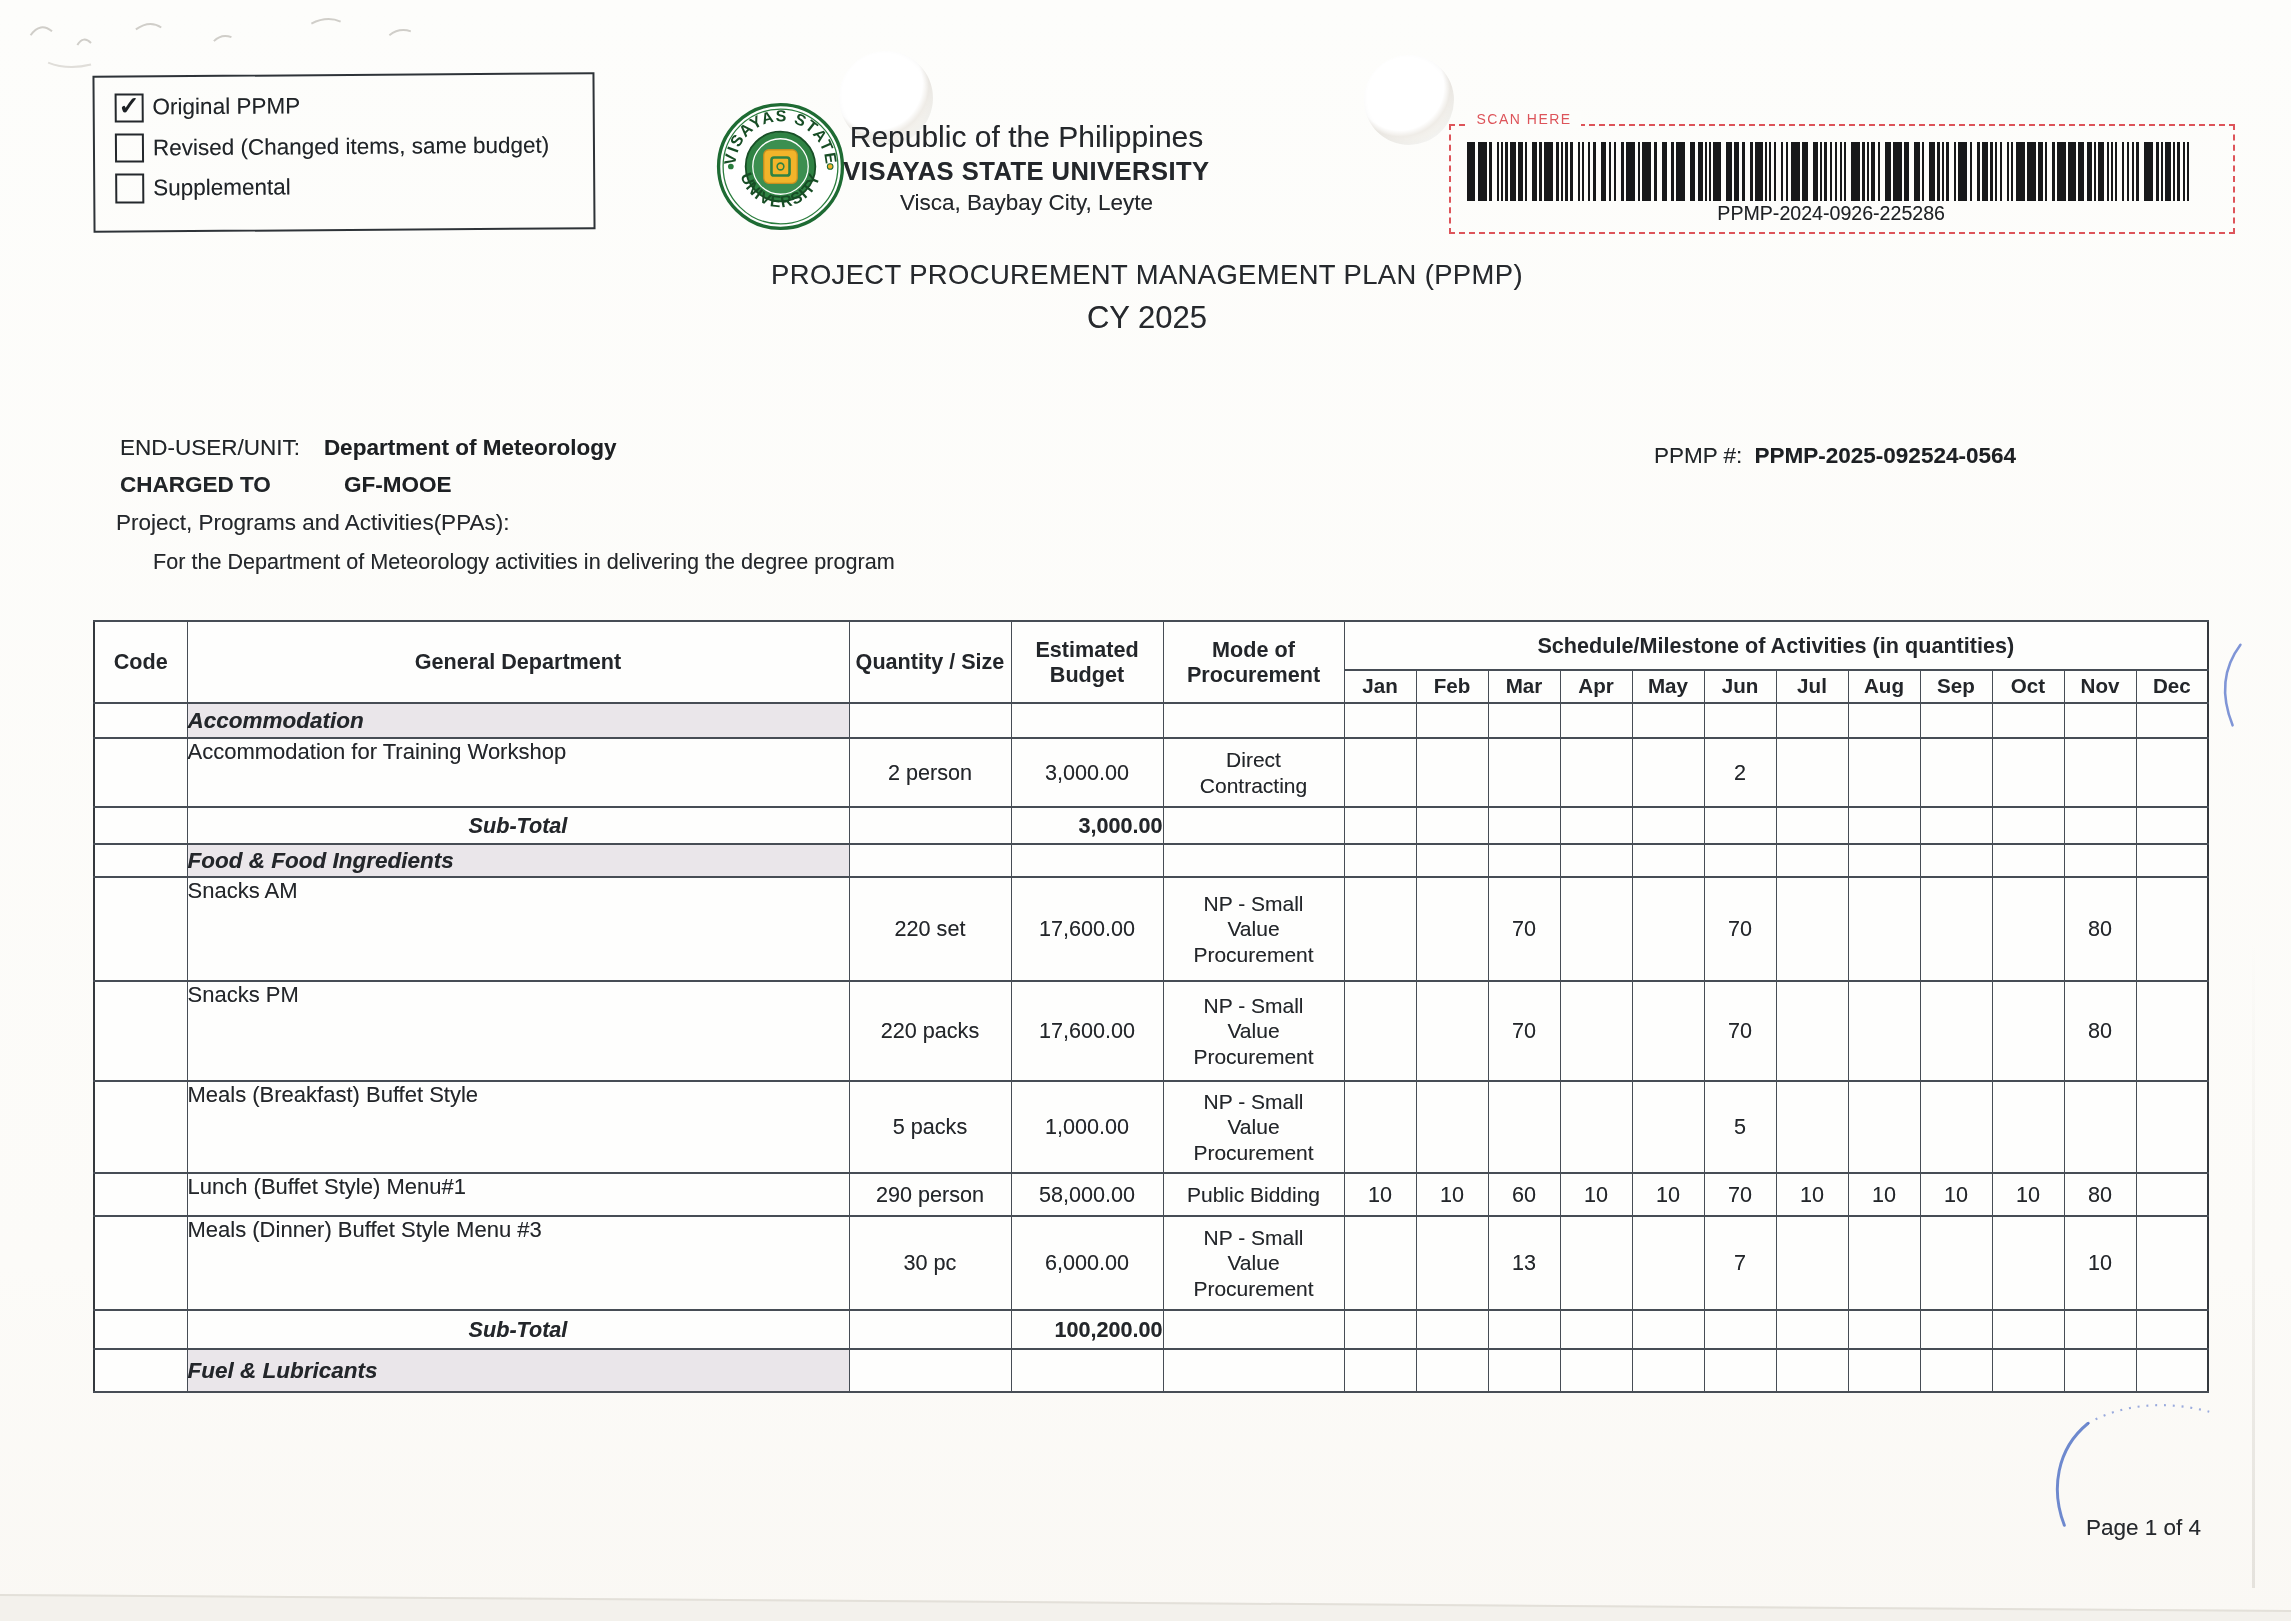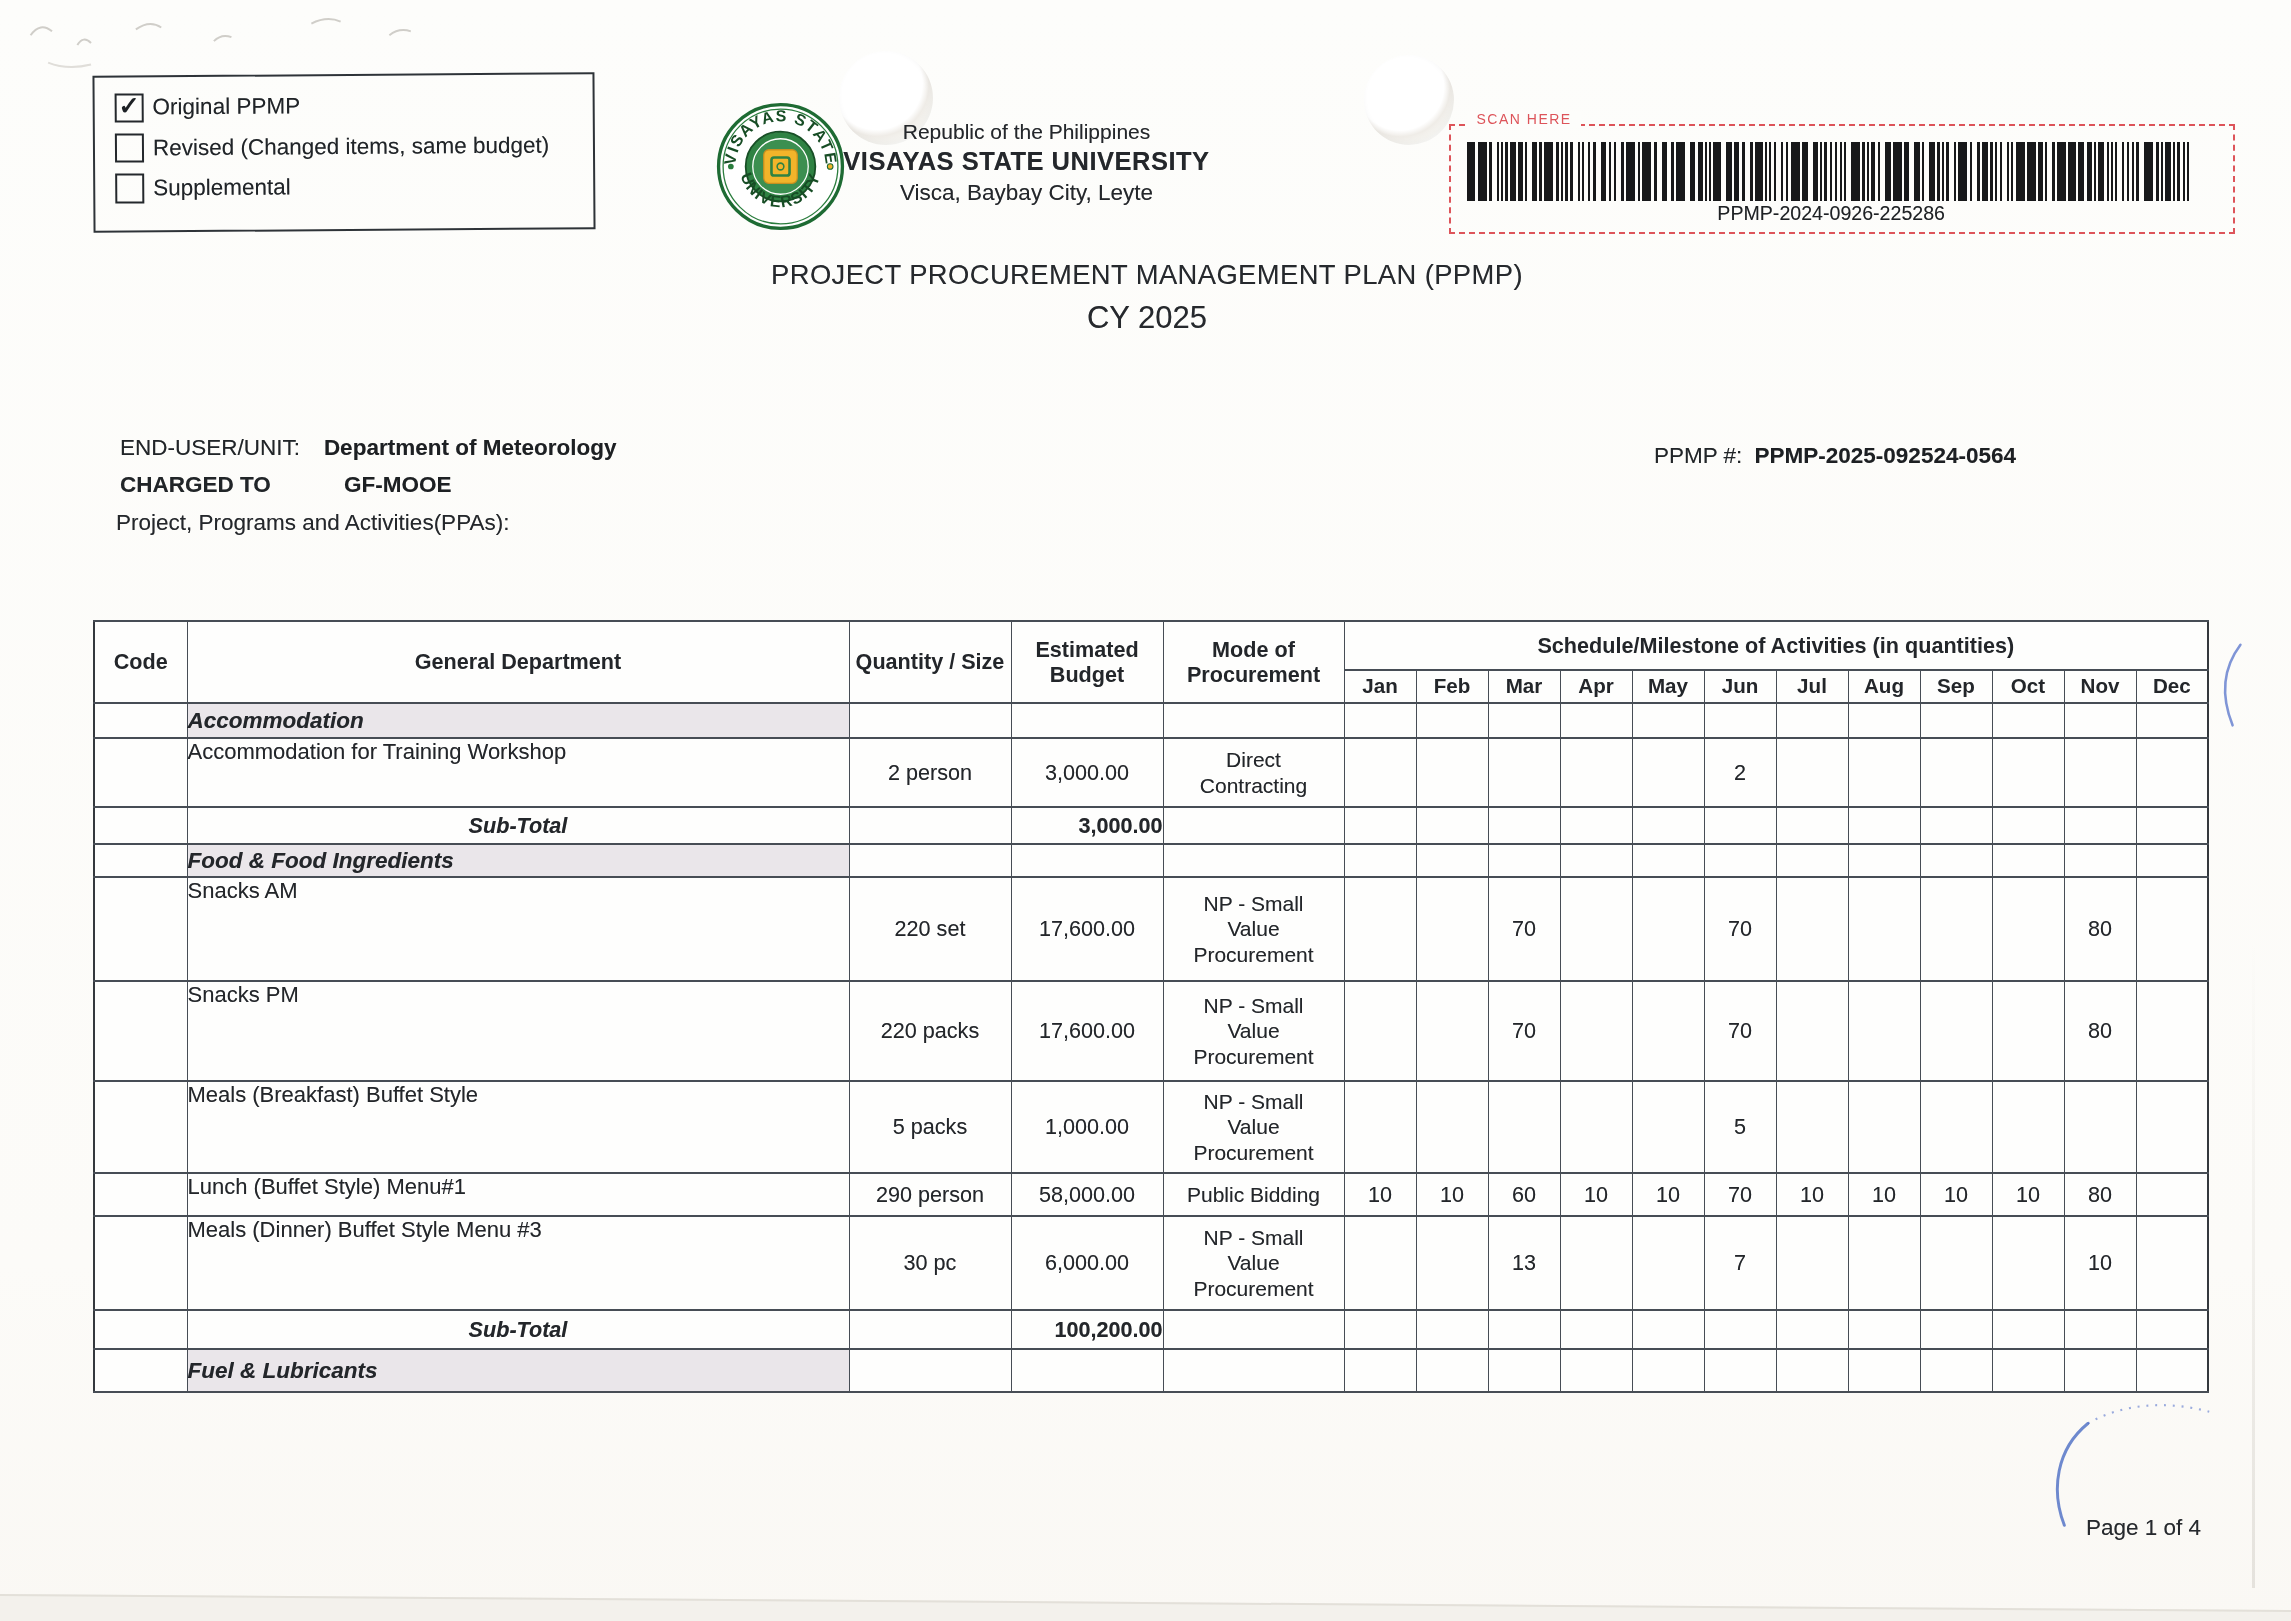--- a/index.html
+++ b/index.html
@@ -20,21 +20,21 @@
   .cb-row{display:flex;align-items:center;margin-bottom:10.8px;}
   .cb-box{
     width:25.5px;height:25.5px;border:2.9px solid #24282c;margin-right:8.8px;flex:0 0 auto;
     font-size:25.5px;line-height:21.6px;text-align:center;color:#1d2125;font-weight:bold;
   }
   .cb-label{font-size:22.5px;color:#202428;}
 
   
   .seal{position:absolute;left:716px;top:102px;width:129px;height:129px;}
   .masthead-text{position:absolute;left:796px;top:120px;width:461px;text-align:center;}
-  .masthead-text .rep{font-size:21px;margin-bottom:2.9px;}
+  .masthead-text .rep{font-size:30px;margin-bottom:2.9px;}
   .masthead-text .univ{font-size:25.5px;font-weight:bold;letter-spacing:0.5px;margin-bottom:3.9px;}
   .masthead-text .addr{font-size:22.5px;}
 
   
   .barcode-box{
     position:absolute;left:1449px;top:124px;width:786px;height:110px;
     border:2.5px dashed #dd545a;box-sizing:border-box;
   }
   .scan-label{
     position:absolute;top:-14.7px;left:15.7px;background:#fdfdfb;padding:0 9.8px;
@@ -287,20 +287,21 @@
 
   <div class="meta-row m1">
     <span class="lab softtxt">END-USER/UNIT:</span>
     <span class="val-bold softtxt">Department of Meteorology</span>
   </div>
   <div class="meta-row m2">
     <span class="lab softtxt">CHARGED TO</span>
     <span class="val-bold softtxt">GF-MOOE</span>
   </div>
   <div class="meta-row m3 softtxt">Project, Programs and Activities(PPAs):</div>
+  <div class="meta-row m4 softtxt">For the Department of Meteorology activities in delivering the degree program</div>
   <div class="ppmp-no">
     <span class="lab softtxt">PPMP #:</span>
     <span class="val-bold softtxt">PPMP-2025-092524-0564</span>
   </div>
 
   <table class="ppmp">
     <colgroup>
       <col style="width:93px">
         <col style="width:662px">
         <col style="width:162px">

